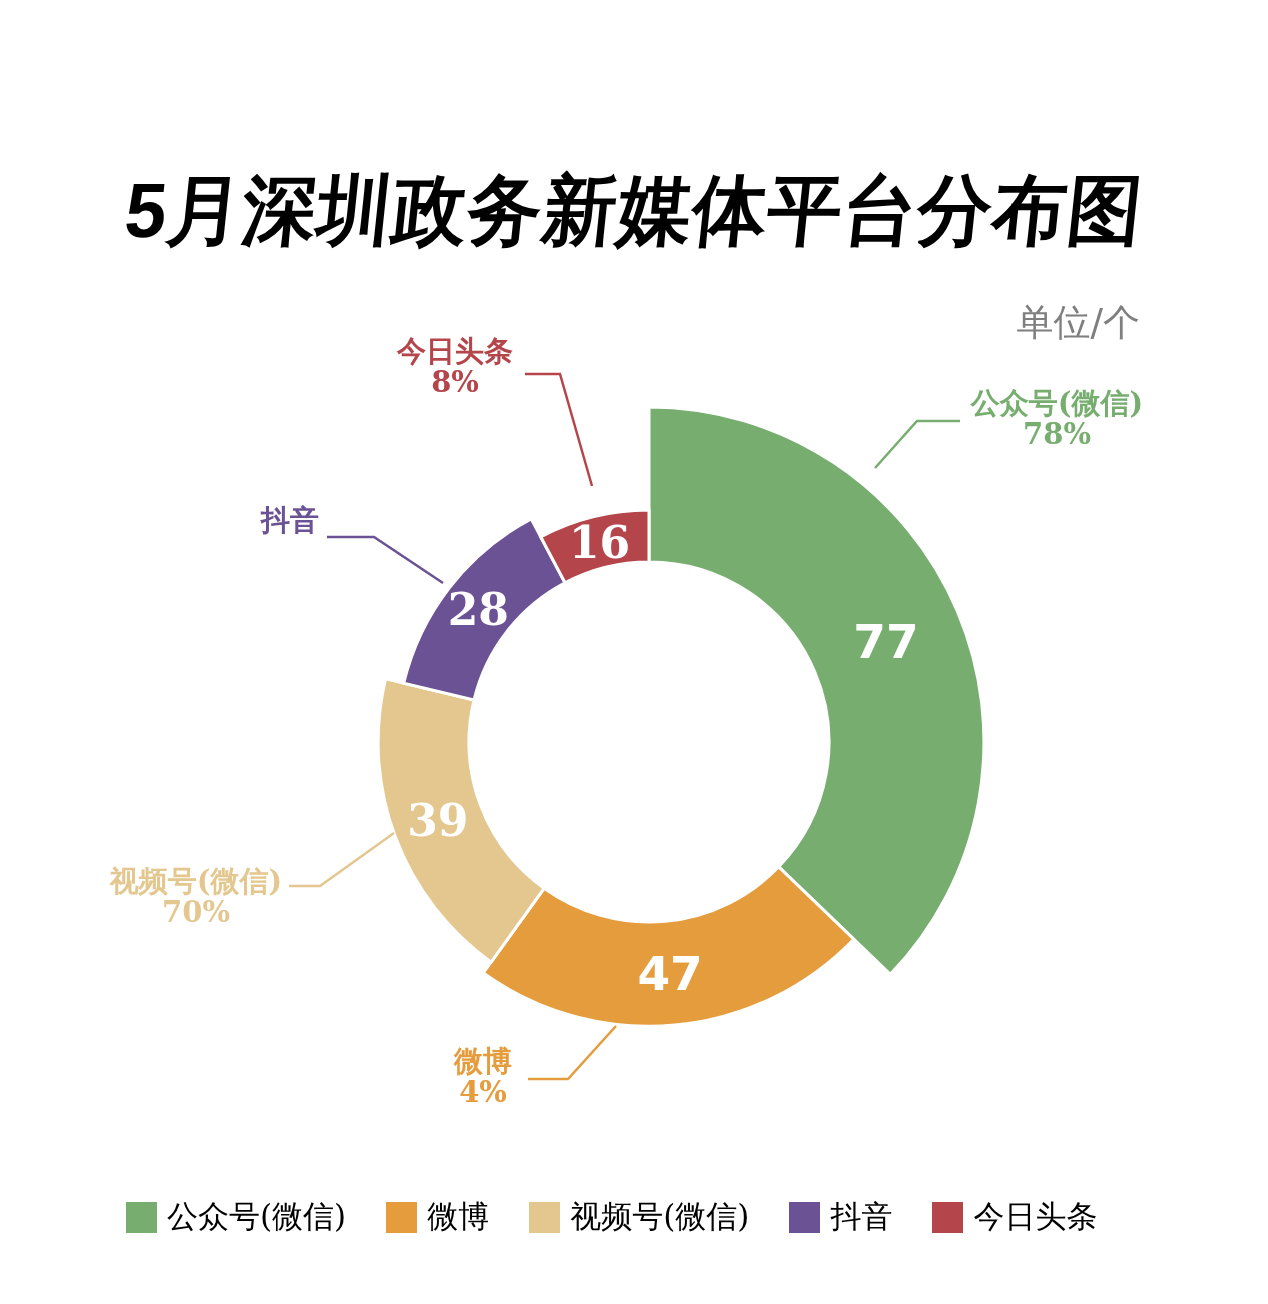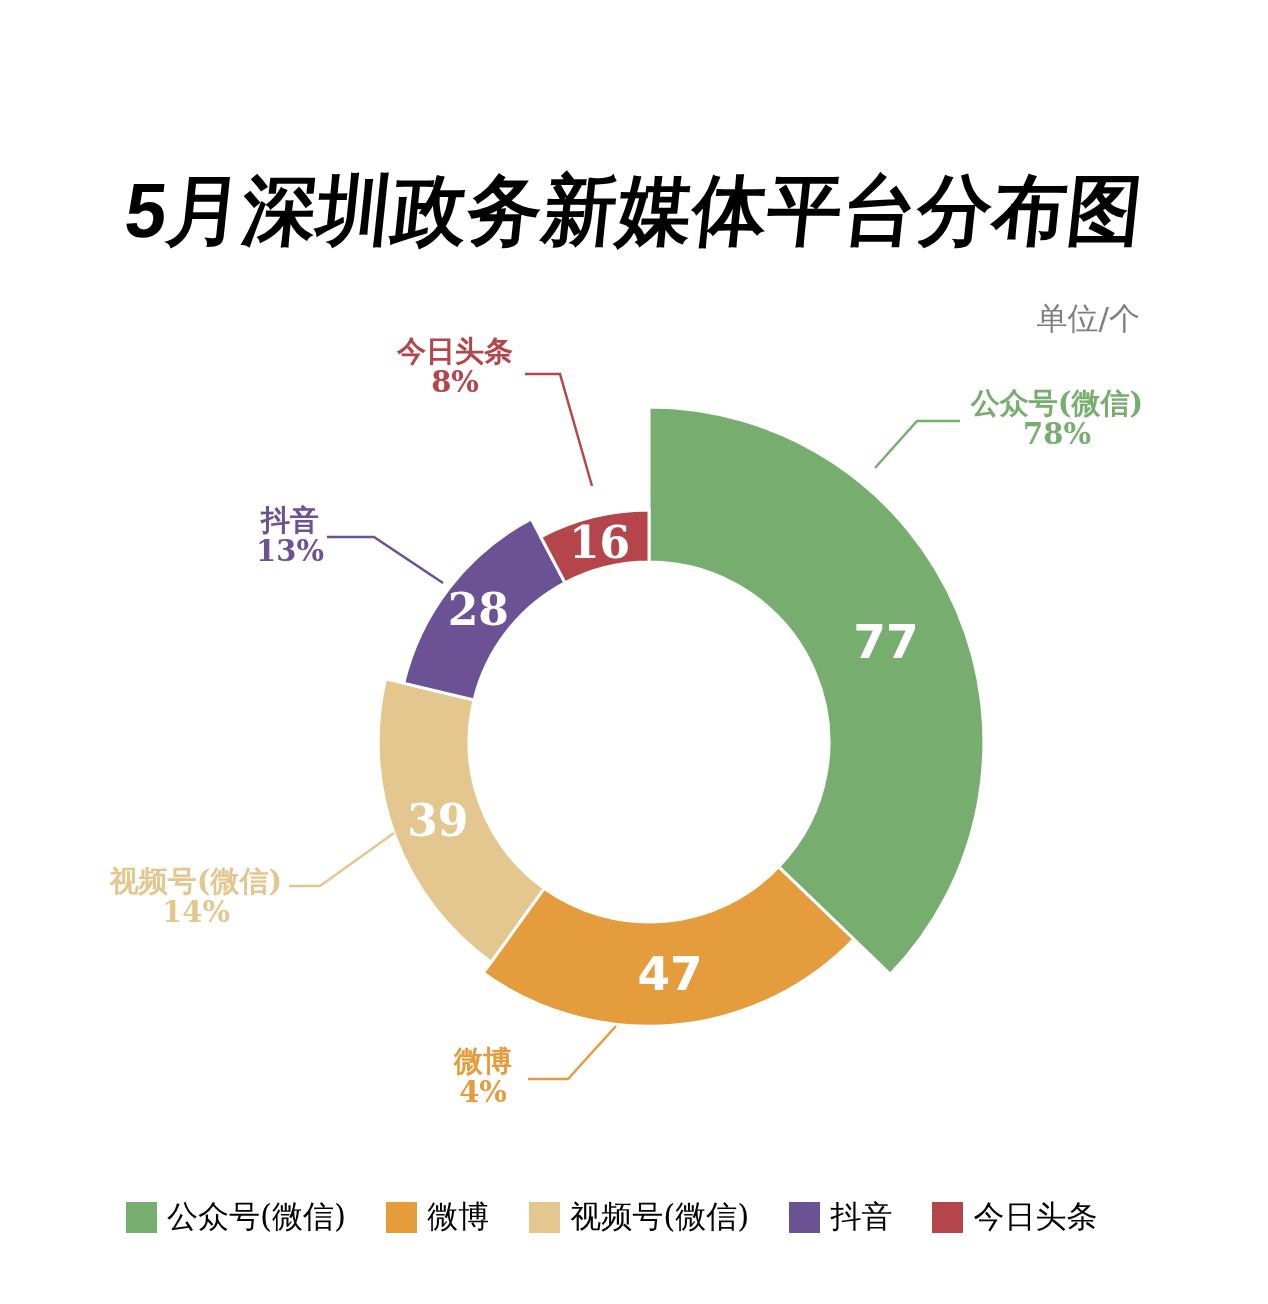--- a/index.html
+++ b/index.html
@@ -14,21 +14,21 @@
     position:absolute;top:162px;left:0;width:100%;
     text-align:center;color:#000;
     font-weight:900;font-size:74px;letter-spacing:1px;
     transform:skewX(-6deg) scaleY(1.04);
     font-family:"Liberation Sans","DejaVu Sans",sans-serif;
   }
 
   
   .unit-label{
     position:absolute;top:298px;right:128px;
-    font-size:31px;color:#7f7f7f;
+    font-size:37px;color:#7f7f7f;
     font-family:"DejaVu Sans","Liberation Sans",sans-serif;
   }
 
   
   svg.chart{position:absolute;left:0;top:0;}
 
   
   .callout{
     position:absolute;width:320px;text-align:center;
     font-family:"DejaVu Serif","Liberation Serif",serif;
@@ -90,25 +90,24 @@
   <div class="callout c0" style="color: rgb(119, 174, 111);">
     <div>公众号(微信)</div>
     <div class="pct">78%</div>
   </div>
   <div class="callout c1" style="color: rgb(229, 156, 60);">
     <div>微博</div>
     <div class="pct">4%</div>
   </div>
   <div class="callout c2" style="color: rgb(227, 199, 143);">
     <div>视频号(微信)</div>
-    <div class="pct">14%</div>
+    <div class="pct">70%</div>
   </div>
   <div class="callout c3" style="color: rgb(106, 82, 148);">
     <div>抖音</div>
-    <div class="pct">13%</div>
   </div>
   <div class="callout c4" style="color: rgb(180, 70, 75);">
     <div>今日头条</div>
     <div class="pct">8%</div>
   </div>
 
   <div class="legend">
     <div class="legend-item">
       <span class="legend-swatch" style="background: rgb(119, 174, 111);"></span>
       <span class="legend-label">公众号(微信)</span>

